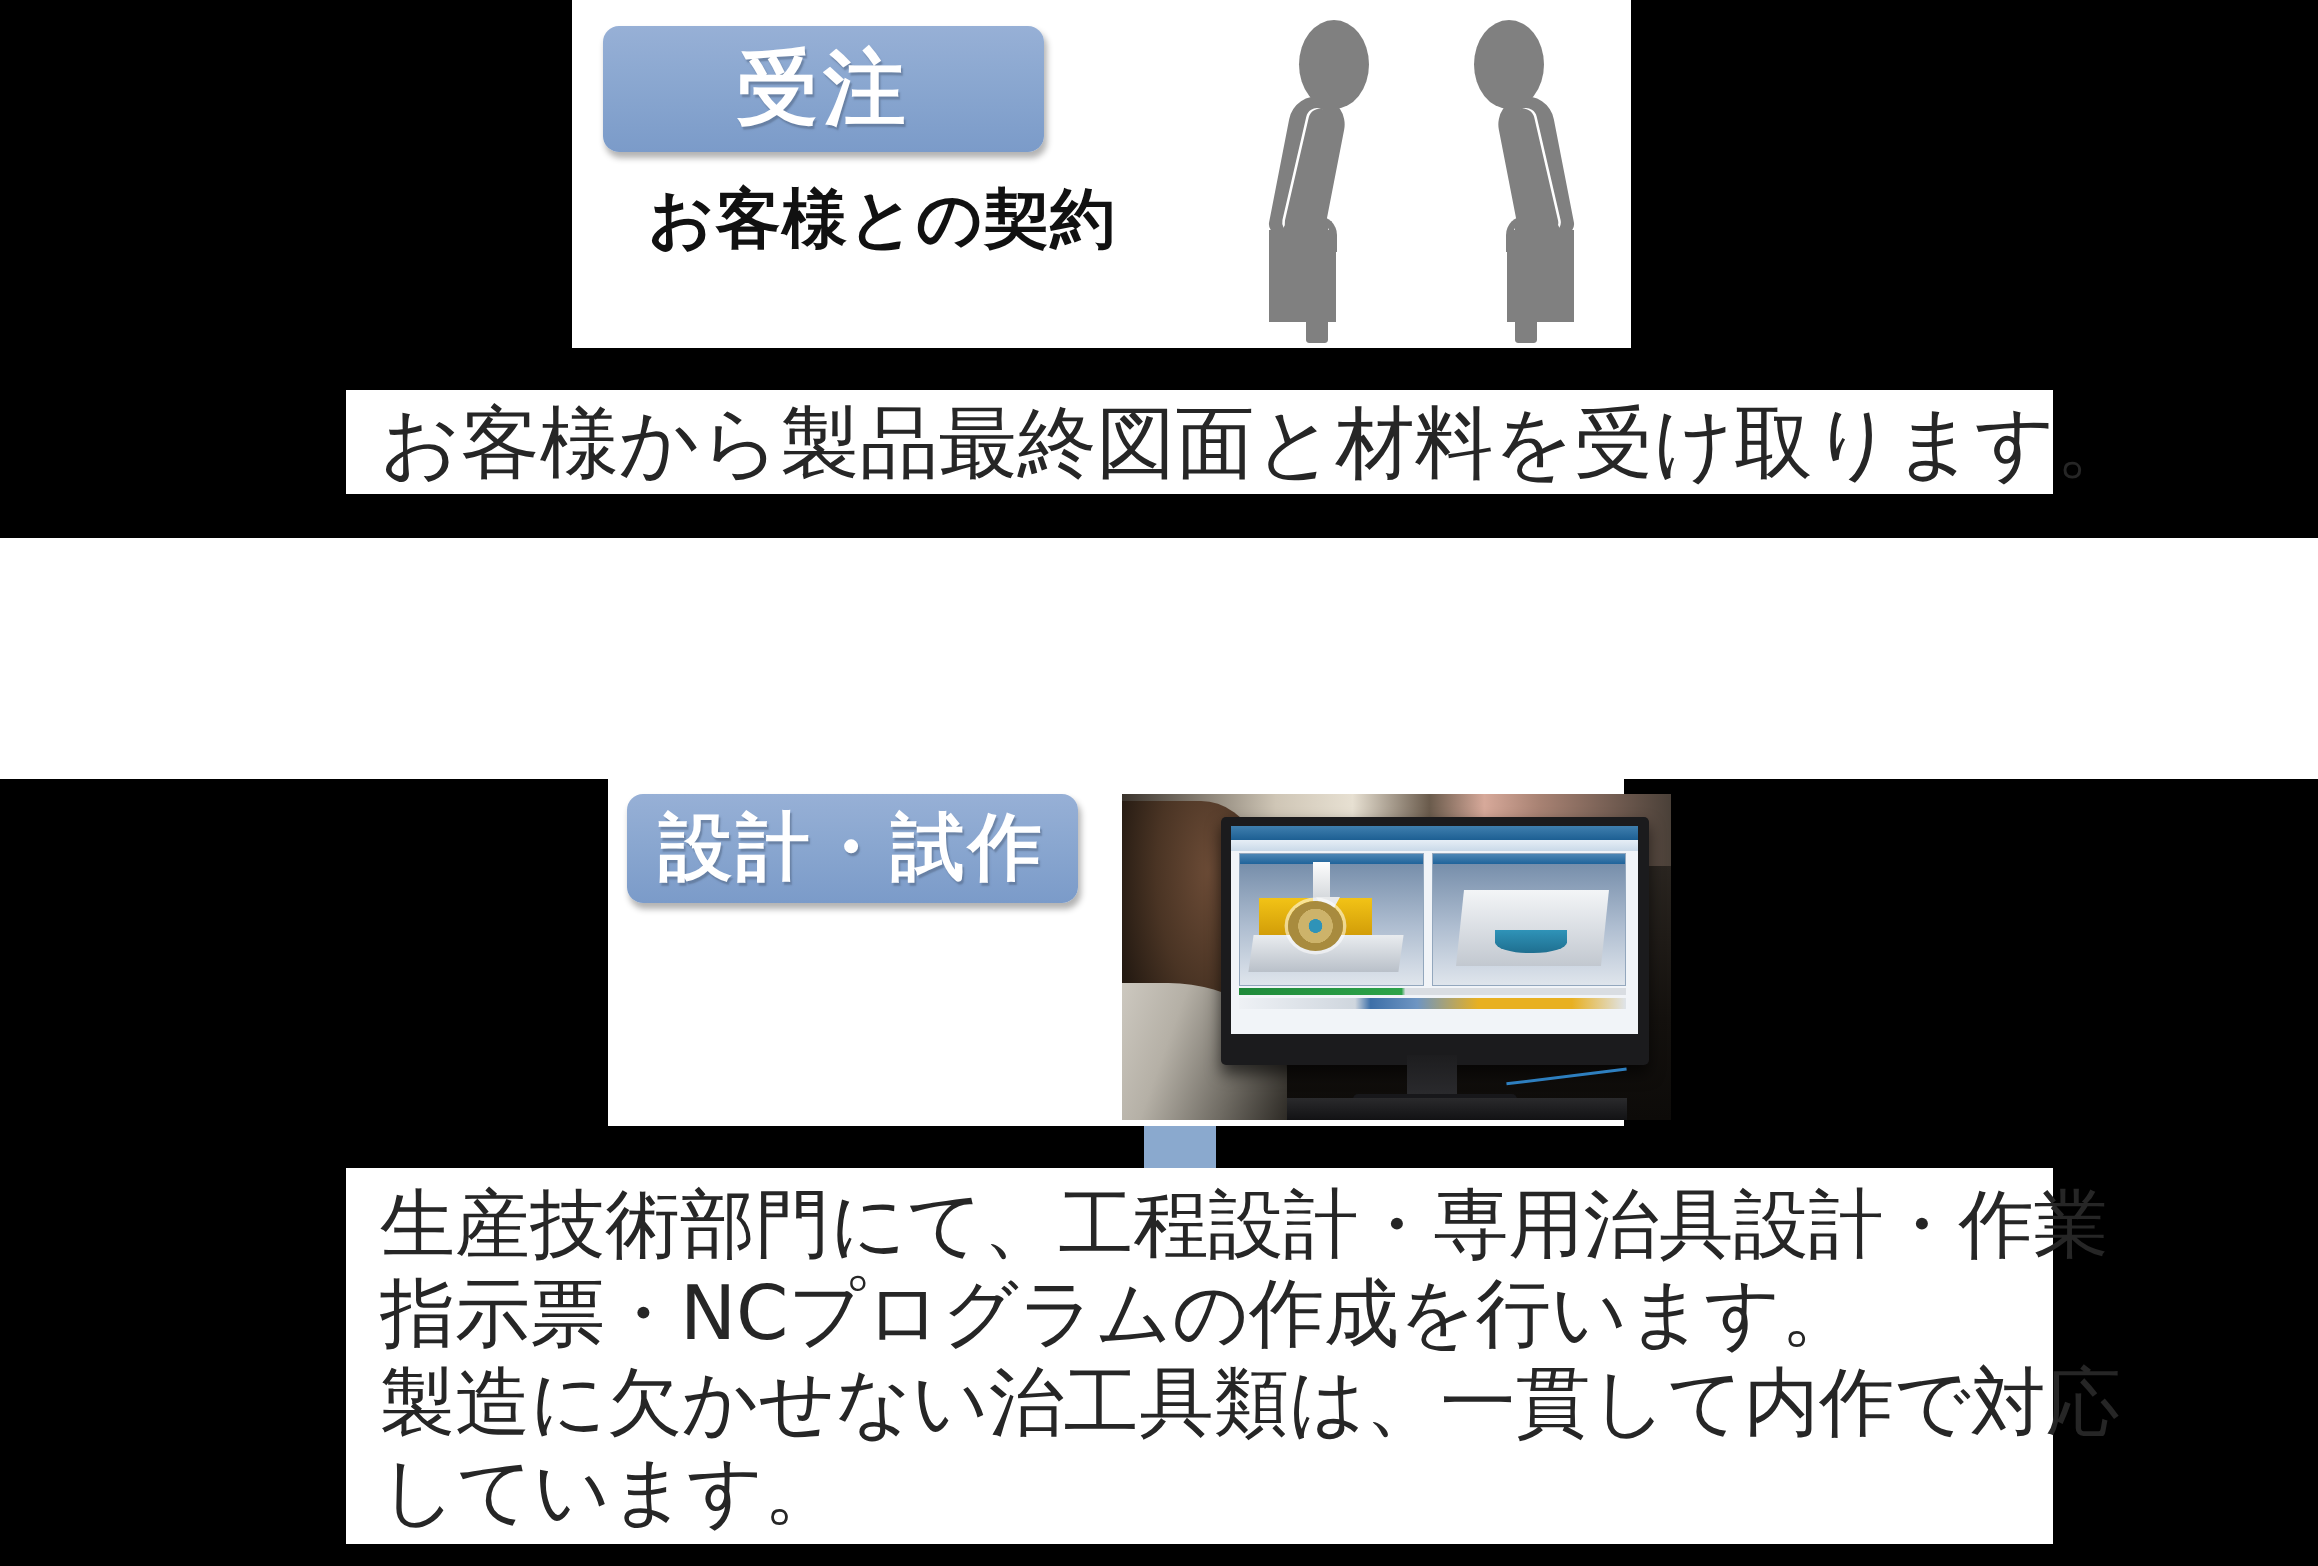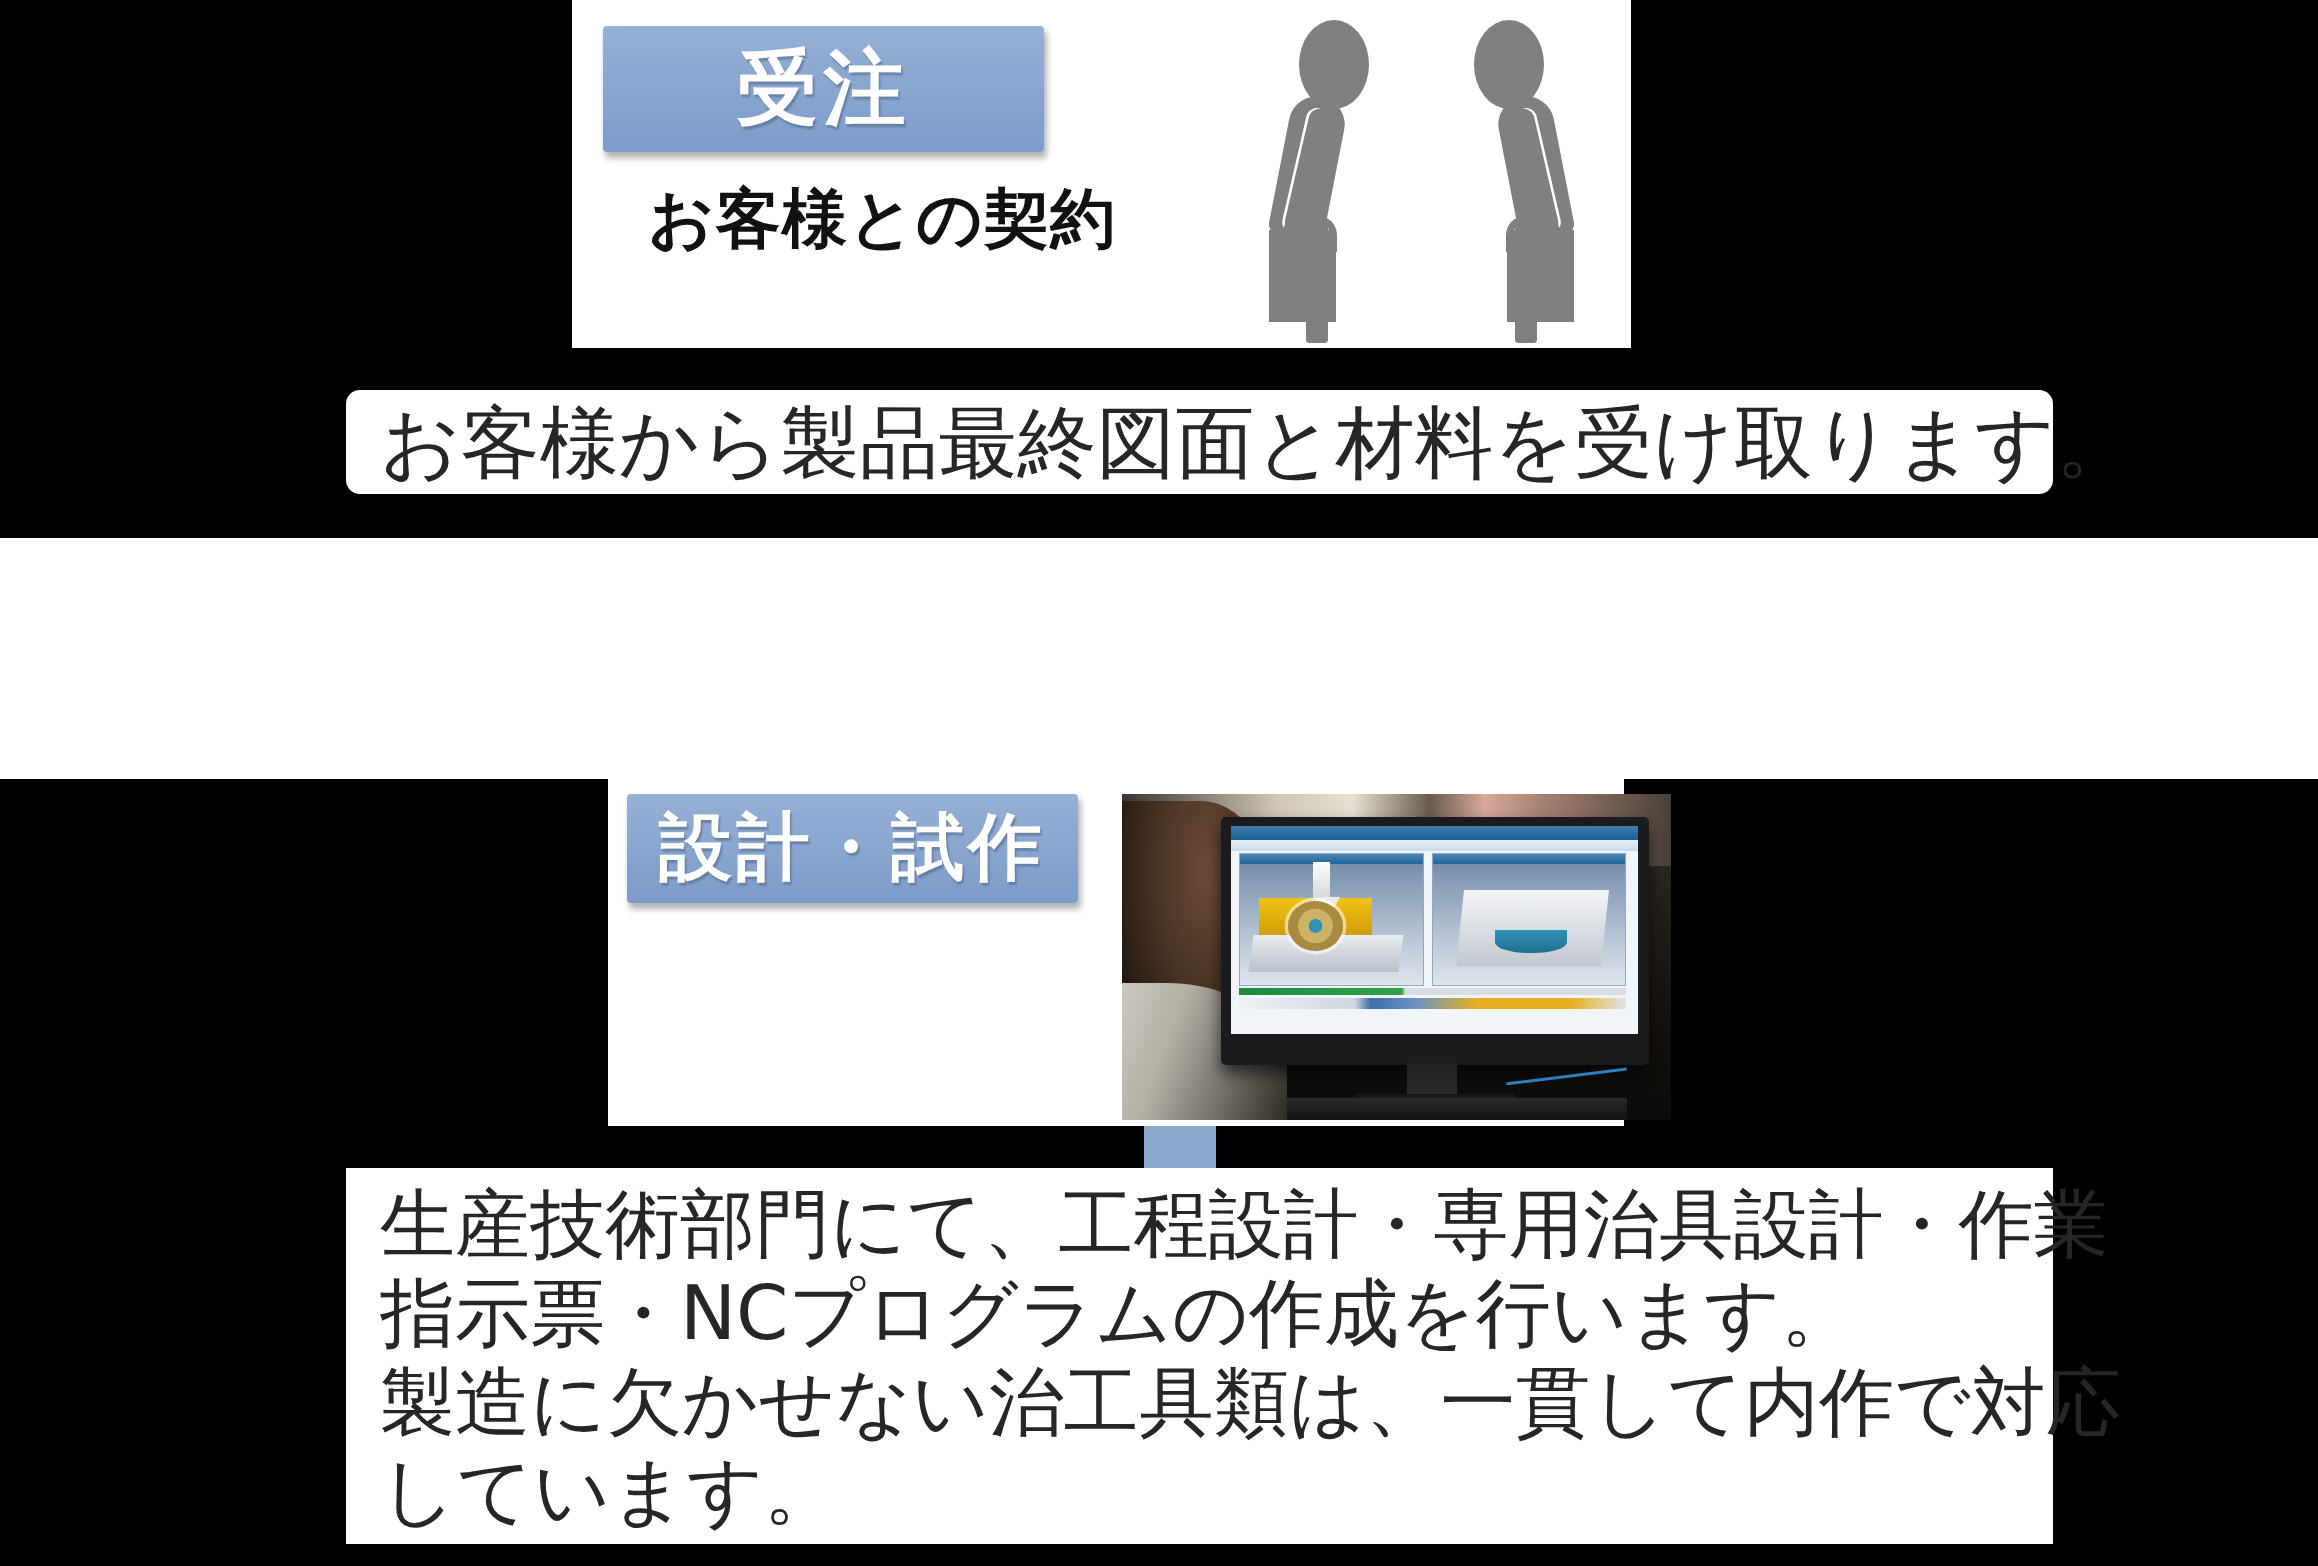--- a/index.html
+++ b/index.html
@@ -14,21 +14,21 @@
   
   .panel{position:absolute;background:#ffffff;}
 
   
   .card{position:absolute;background:#fff;display:block;}
   .card-body{position:absolute;left:0;top:0;width:100%;height:100%;}
 
   
   .badge{
     position:absolute;
-    border-radius:4px;
+    border-radius:16px;
     background:linear-gradient(180deg,#97b0d6 0%,#8aa7d0 45%,#7b9bc9 100%);
     box-shadow:2.6px 5.1px 6px rgba(0,0,0,.30);
     display:flex;align-items:center;justify-content:center;
     color:#ffffff;
     font-weight:700;
     letter-spacing:.06em;
     text-shadow:1.7px 2.6px 1.7px rgba(80,100,130,.55);
     white-space:nowrap;
   }
   .badge-1{left:31px;top:25.6px;width:441px;height:126px;font-size:82px;}
@@ -49,21 +49,21 @@
   .caption{
     position:absolute;background:#ffffff;color:#262626;
     box-sizing:border-box;
     font-weight:400;
   }
   .caption .line{white-space:nowrap;}
 
   #caption-1{
     left:346px;top:390px;width:1707px;height:104px;
     padding:5.1px 0 0 34px;
-    font-size:79px;line-height:96px;border-radius:14px;
+    font-size:79px;line-height:96px;
   }
   #caption-2{
     left:346px;top:1168px;width:1707px;height:376px;
     padding:12px 0 12px 34px;
     font-size:75px;line-height:89px;
   }
 
   
   #arrow-band{left:0;top:538px;width:2319px;height:241px;background:#ffffff;}
   .arrow-down{

